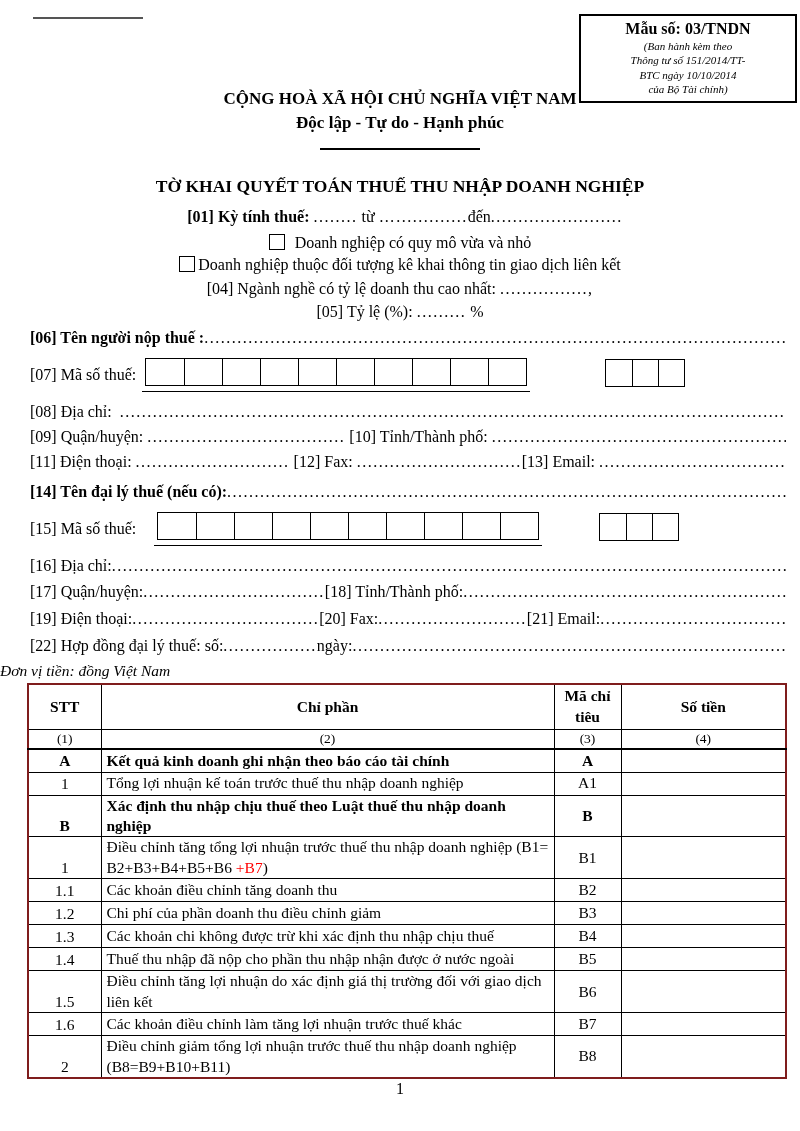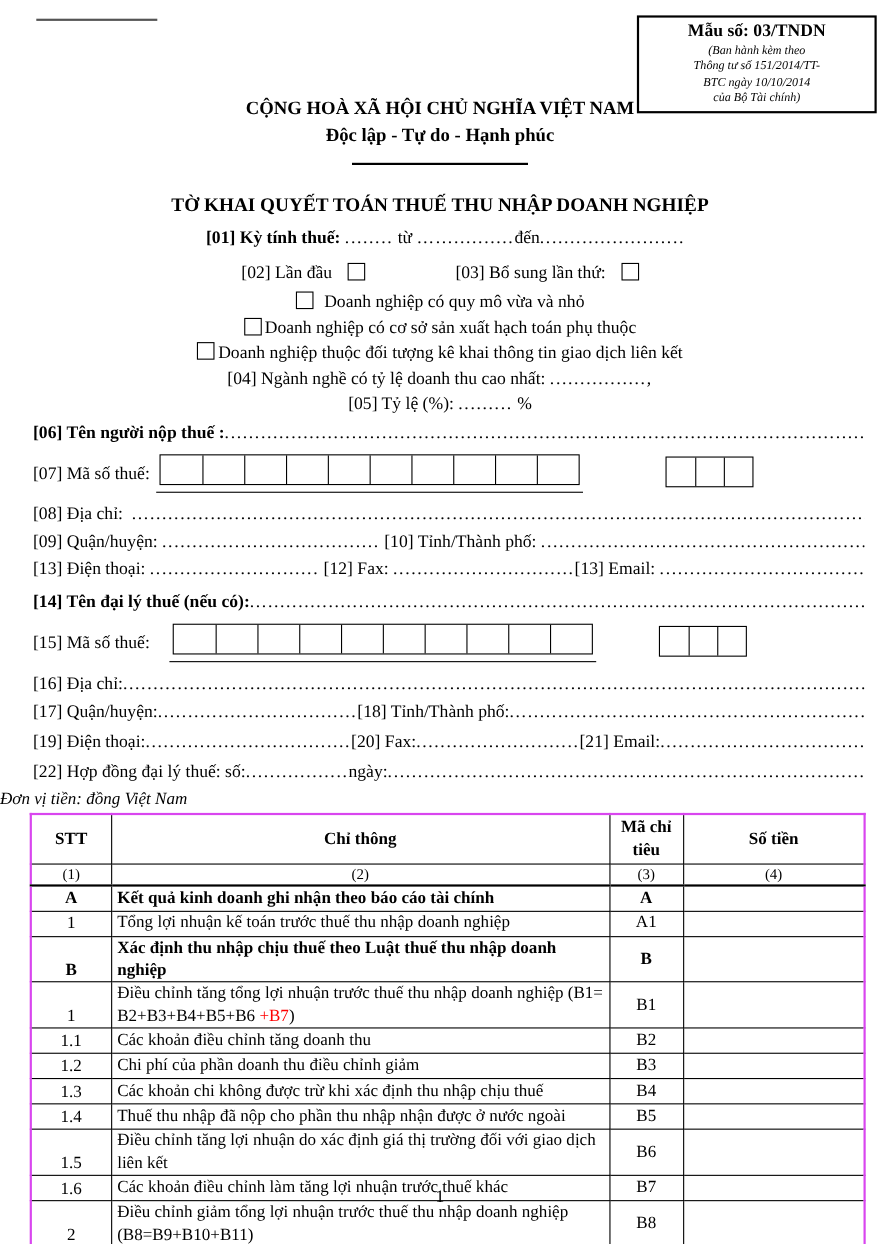--- a/index.html
+++ b/index.html
@@ -50,21 +50,21 @@
   .mst-wrap.noline { border-bottom:none; padding-bottom:0; }
   .mst-grid { display:inline-flex; border:1.5px solid #000; background:#fff; }
   .mst-cell { width:38px; height:26px; border-left:1px solid #000; }
   .mst-cell:first-child { border-left:none; }
   .small .mst-cell { width:26px; }
   .gap72 { margin-left:72px; }
   .gap18 { margin-left:18px; }
 
   .currency { text-align:left; padding-right:44px; font-style:italic; font-size:15.5px; line-height:20px; margin-top:2px; }
 
-  table.main-table { border-collapse:collapse; table-layout:fixed; width:758px; margin:2px 0 0 27px; border:2px solid #d946ef; }
+  table.main-table { border-collapse:collapse; table-layout:fixed; width:758px; margin:2px 0 0 27px; border:2px solid #7f1d1d; }
   table.main-table th, table.main-table td { border:1px solid #000; padding:0 5px; font-size:15.5px; line-height:1.32; }
   tr.hrow th { font-weight:700; text-align:center; vertical-align:middle; height:45px; }
   tr.nrow td { font-size:13.5px; text-align:center; height:20px; border-bottom:2px solid #000; padding:0; }
   td.c-stt  { text-align:center; vertical-align:bottom; height:23px; }
   td.c-label{ vertical-align:middle; height:23px; }
   td.c-code { text-align:center; vertical-align:middle; height:23px; }
   td.c-amt  { height:23px; }
 
   .page-num { position:absolute; left:50%; top:1080px; transform:translateX(-50%); font-size:16px; }
 </style>
@@ -89,34 +89,25 @@
 
   <div class="center doc-title">TỜ KHAI QUYẾT TOÁN THUẾ THU NHẬP DOANH NGHIỆP</div>
 
   <div class="center cline l01">
     <span class="b">[01] Kỳ tính thuế:</span>
     <span class="dots">........</span>
     <span>từ</span>
     <span class="dots">….............</span><span>đến</span><span class="dots">........................</span>
   </div>
 
-  <div class="center cline l02">
-    <span>[02] Lần đầu</span>
-    <span class="cb ml10"></span>
-    <span class="gap78">[03] Bổ sung lần thứ:</span>
-    <span class="cb ml10"></span>
-  </div>
 
   <div class="center cline l03">
     <span class="cb mr10"></span><span>Doanh nghiệp có quy mô vừa và nhỏ</span>
   </div>
 
-  <div class="center cline l04">
-    <span class="cb mr2"></span><span>Doanh nghiệp có cơ sở sản xuất hạch toán phụ thuộc</span>
-  </div>
 
   <div class="center cline l05">
     <span class="cb mr2"></span><span>Doanh nghiệp thuộc đối tượng kê khai thông tin giao dịch liên kết</span>
   </div>
 
   <div class="center cline l06">
     <span>[04] Ngành nghề có tỷ lệ doanh thu cao nhất:</span>
     <span class="dots">................,</span>
   </div>
 
@@ -158,21 +149,21 @@
       <span>[08] Địa chỉ:</span>&nbsp;
       <span class="dots">............................................................................................................................................................</span>
     </div>
     <div class="fline">
       <span>[09] Quận/huyện:</span>
       <span class="dots">....................................</span>
       <span>[10] Tỉnh/Thành phố:</span>
       <span class="dots">............................................................................................</span>
     </div>
     <div class="fline">
-      <span>[13] Điện thoại:</span>
+      <span>[11] Điện thoại:</span>
       <span class="dots">............................</span>
       <span>[12] Fax:</span>
       <span class="dots">..............................</span><span>[13] Email:</span>
       <span class="dots">............................................................................................</span>
     </div>
 
     <div class="fline" style="margin-top:5px">
       <span class="b">[14] Tên đại lý thuế (nếu có):</span><span class="dots">............................................................................................................................................................</span>
     </div>
     <div class="mst-row">
@@ -218,21 +209,21 @@
   <table class="main-table">
     <colgroup>
       <col style="width:73px">
         <col style="width:453px">
         <col style="width:67px">
         <col style="width:165px">
     </colgroup>
     <thead>
       <tr class="hrow">
         <th>STT</th>
-        <th>Chỉ thông</th>
+        <th>Chỉ phần</th>
         <th>Mã chỉ tiêu</th>
         <th>Số tiền</th>
       </tr>
       <tr class="nrow">
         <td>(1)</td>
         <td>(2)</td>
         <td>(3)</td>
         <td>(4)</td>
       </tr>
     </thead>

